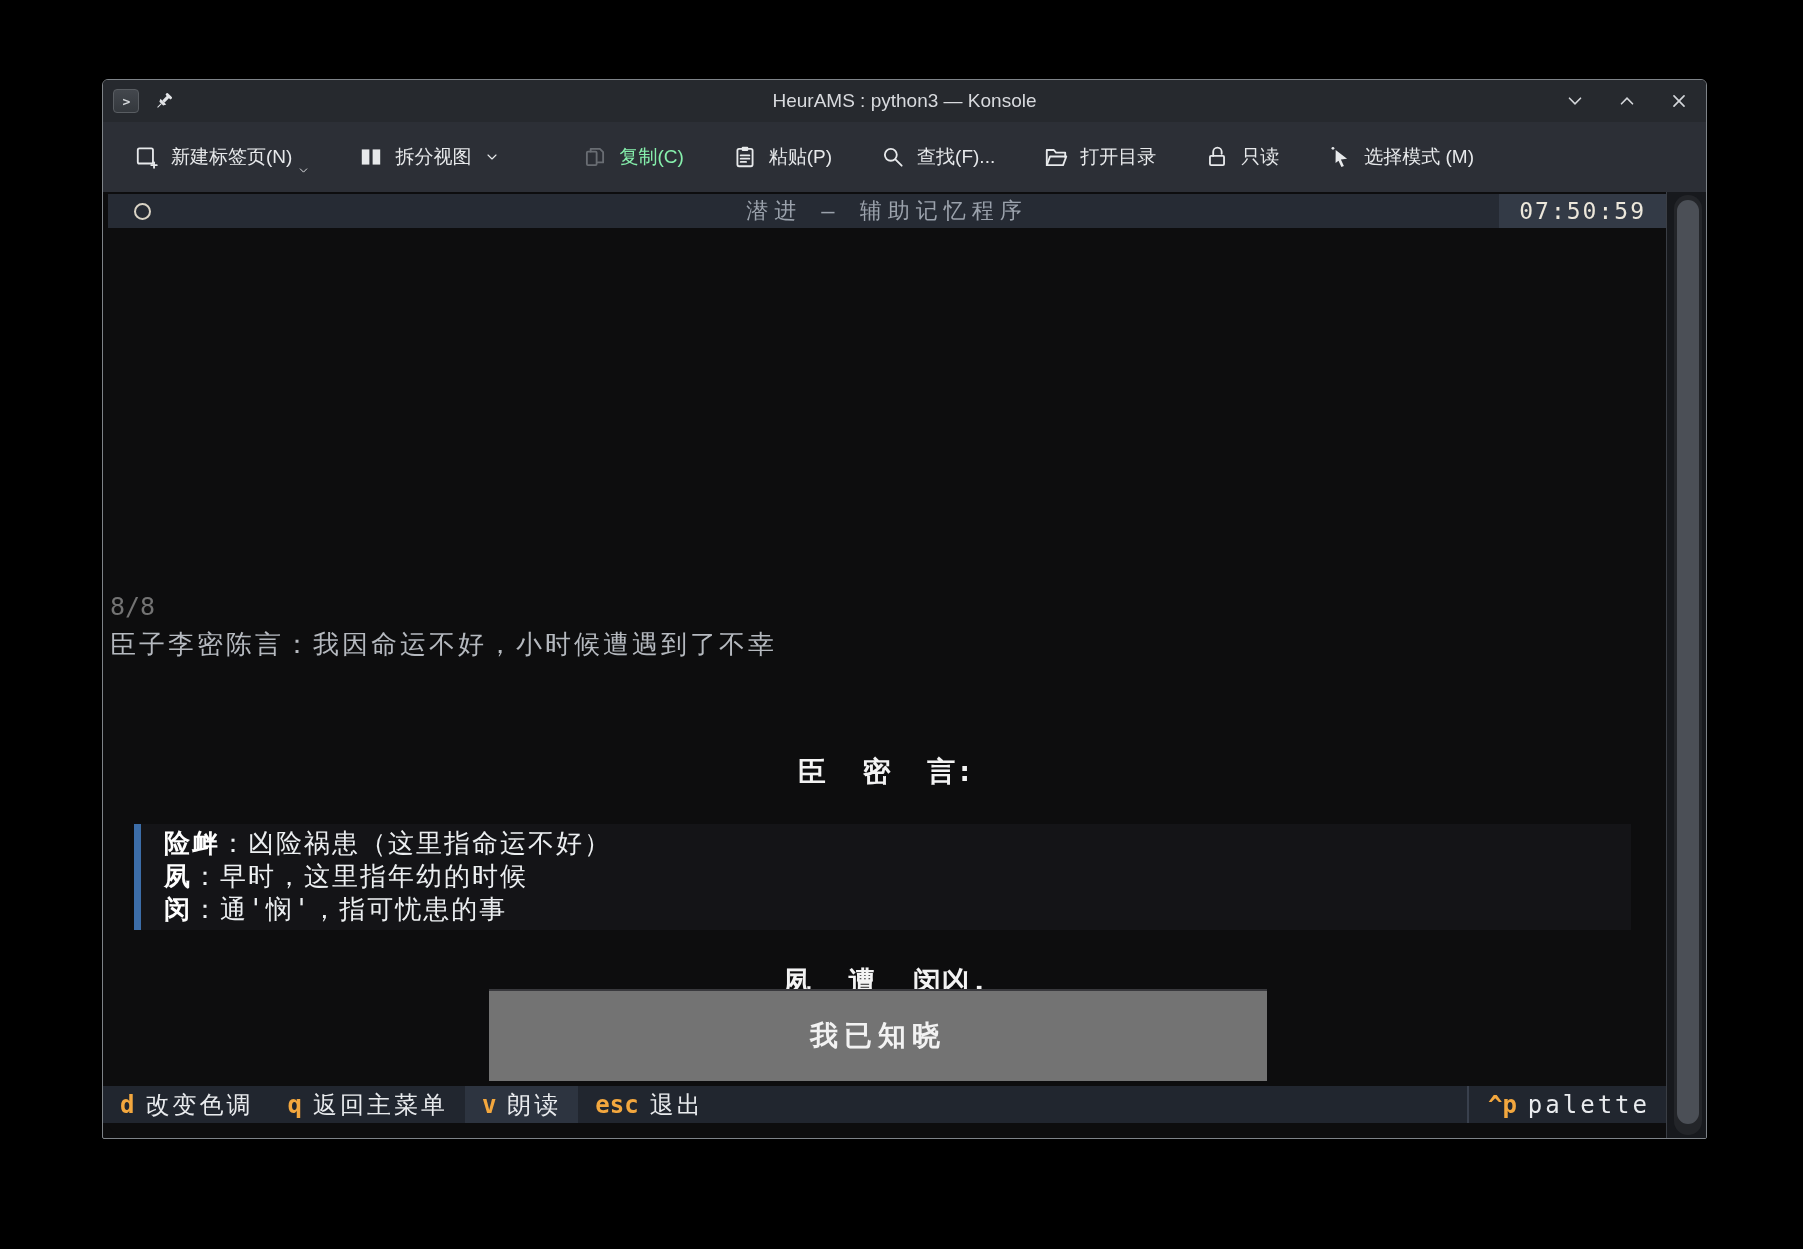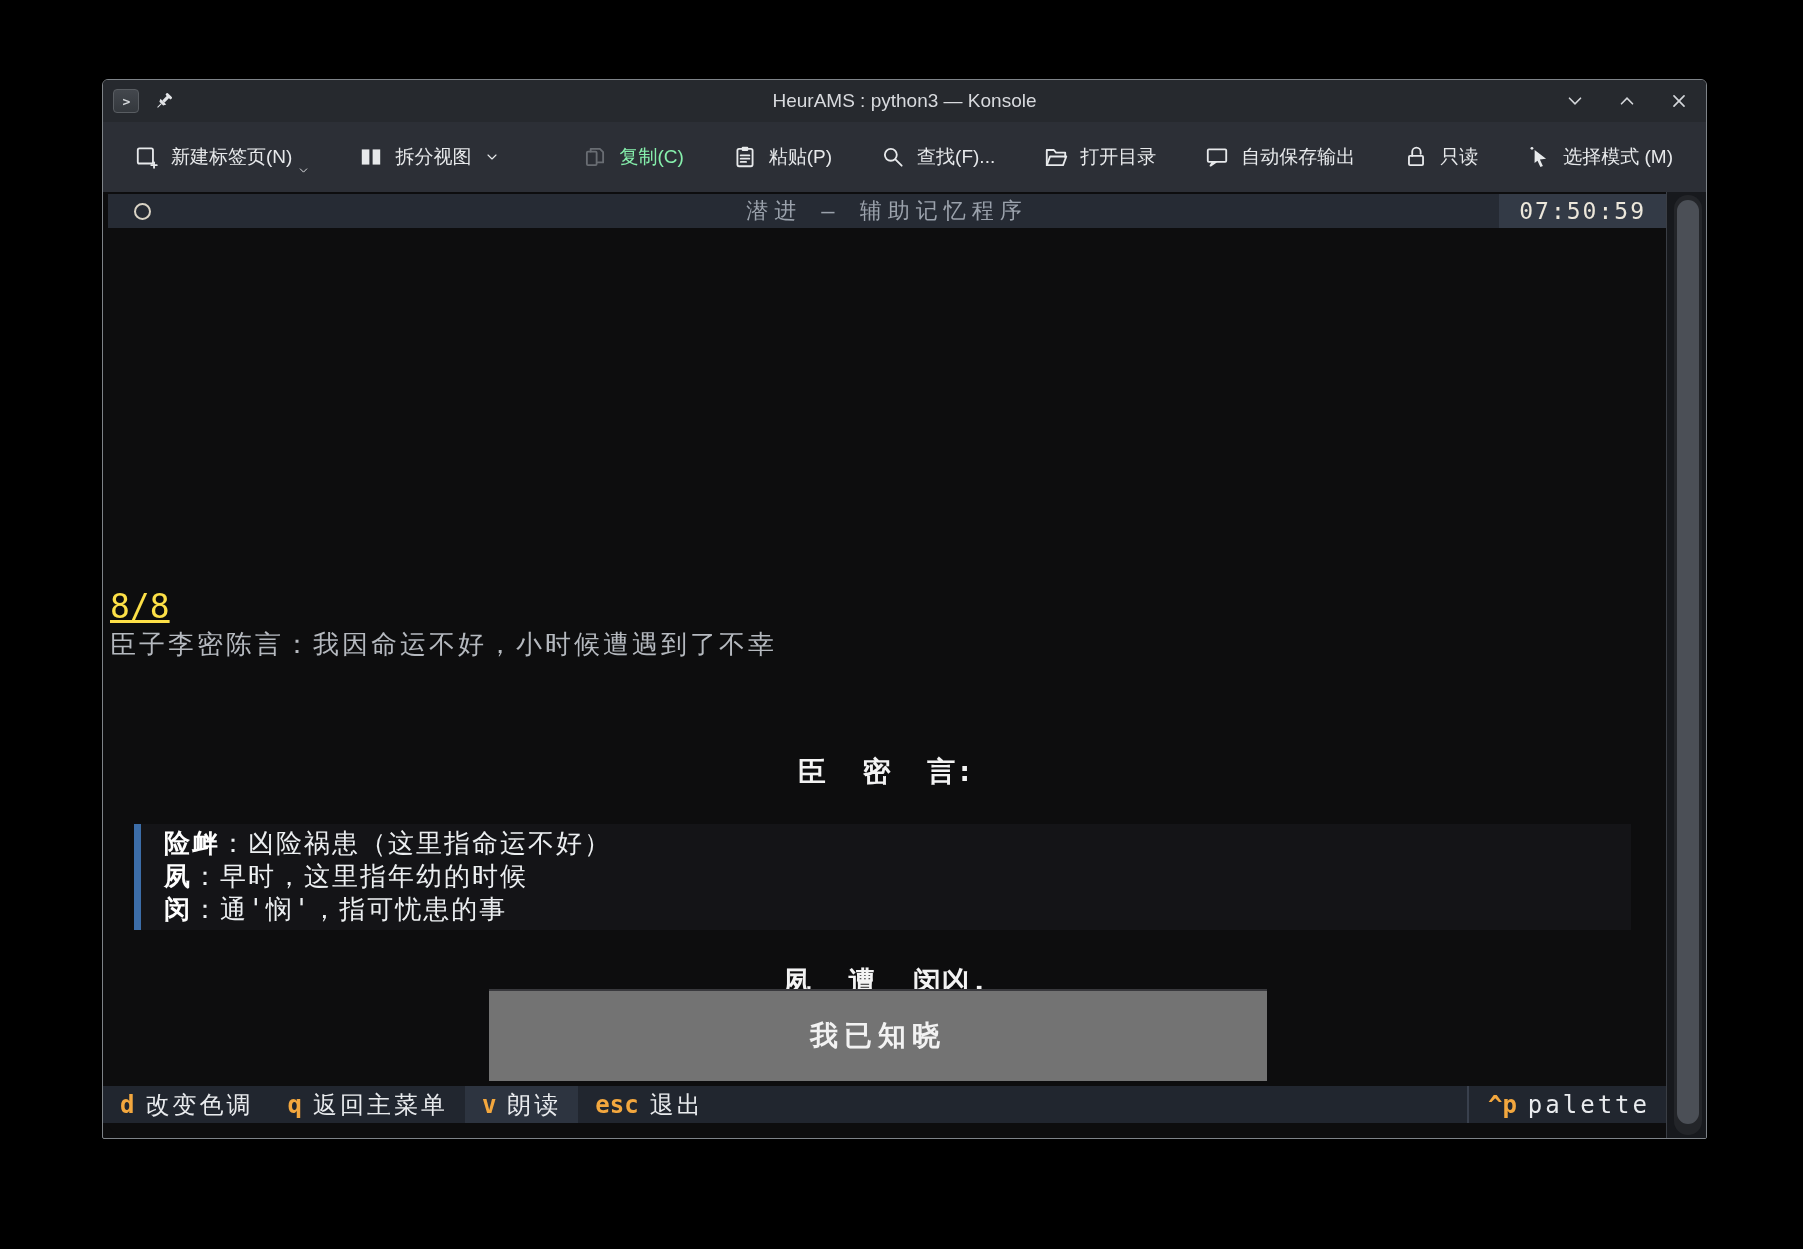--- a/index.html
+++ b/index.html
@@ -45,22 +45,22 @@
 
   .tui-header { position:absolute; left:5px; top:2px; right:40px; height:34px;
                 background:#262b34; display:flex; align-items:center; }
   .spinner { position:absolute; left:26px; width:17px; height:17px; border-radius:50%;
              border:2px solid #d9d3c5; }
   .tui-title { margin:0 auto; color:#9ba2ac; font-size:22px; letter-spacing:6px; }
   .tui-clock { position:absolute; right:0; top:0; height:100%; background:#333a46;
                color:#ece7db; font-size:23px; letter-spacing:2px;
                display:flex; align-items:center; padding:0 20px; }
 
-  .progress-line { position:absolute; left:7px; top:398px; color:#fde047;
-                   font-size:33px; line-height:34px;text-decoration:underline; }
+  .progress-line { position:absolute; left:7px; top:398px; color:#737373;
+                   font-size:25px; line-height:34px; }
   .translation-line { position:absolute; left:7px; top:432px; color:#b5b9bf;
                       font-size:26px; line-height:40px; letter-spacing:3px; }
 
   .poem { position:absolute; left:0; top:492px; width:1566px; text-align:center;
           color:#f3f3f3; font-weight:bold; font-size:28px; line-height:35px;
           white-space:pre; letter-spacing:1px; }
 
   .annotations { position:absolute; left:31px; top:632px; width:1497px;
                  background:#141417; border-left:7px solid #3c6da8;
                  padding:3px 0 4px 23px; }
@@ -195,27 +195,20 @@
     </button>
 
     <button class="tb-item tb-gap-md">
       <svg width="26" height="26" viewBox="0 0 24 24">
         <path class="icon-stroke" d="M3.5,19.5 V5.5 h6.5 l2,2.5 h8.5 v4"></path>
         <path class="icon-stroke" d="M3.5,19.5 l3,-8 h15 l-3,8 Z"></path>
       </svg>
       <span>打开目录</span>
     </button>
 
-    <button class="tb-item tb-gap-md">
-      <svg width="26" height="26" viewBox="0 0 24 24">
-        <rect class="icon-stroke" x="3.5" y="5" width="17" height="11.5" rx="1"></rect>
-        <path class="icon-stroke" d="M8,16.5 L6,20 l5,-3.5"></path>
-      </svg>
-      <span>自动保存输出</span>
-    </button>
 
     <button class="tb-item tb-gap-md">
       <svg width="26" height="26" viewBox="0 0 24 24">
         <rect class="icon-stroke" x="5.5" y="11" width="13" height="8.5" rx="1"></rect>
         <path class="icon-stroke" d="M8.5,11 V7.2 a3.9,3.9 0 0 1 7.8,0 V9"></path>
       </svg>
       <span>只读</span>
     </button>
 
     <button class="tb-item tb-gap-md">

